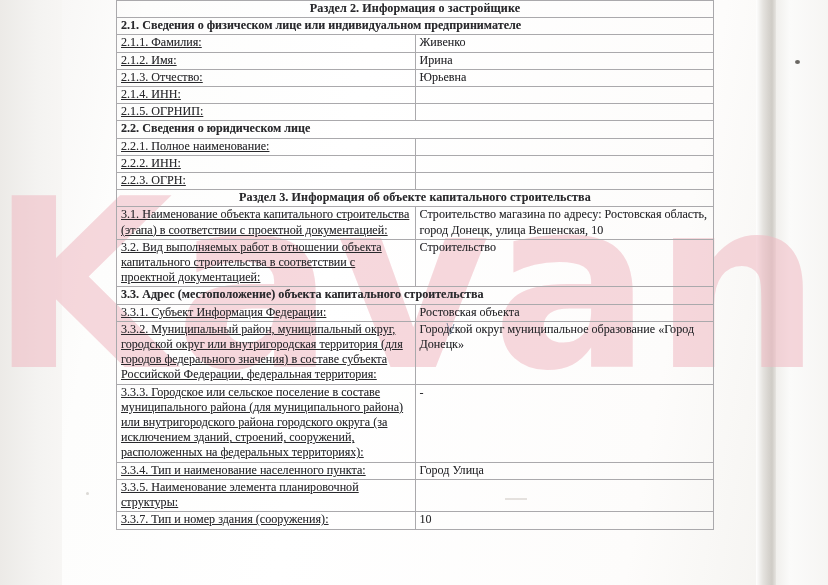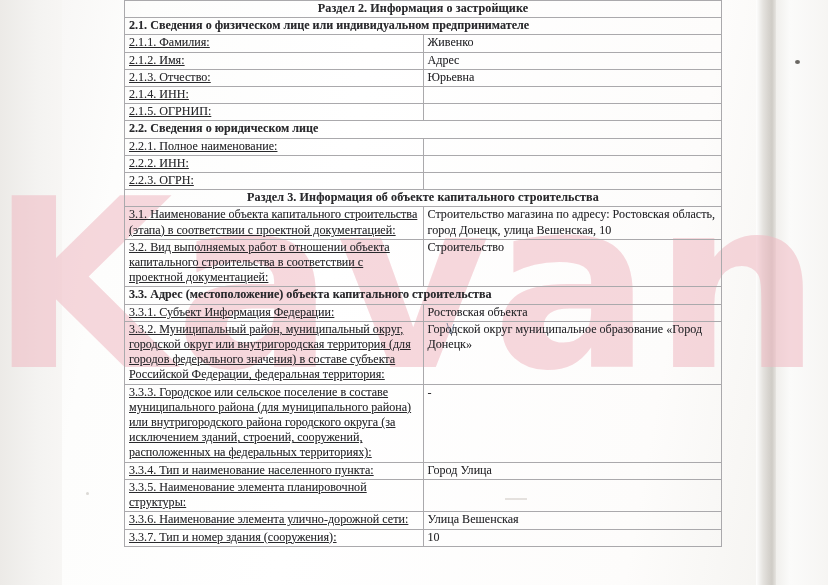--- a/index.html
+++ b/index.html
@@ -99,21 +99,21 @@
     font-size: 236px;
     line-height: 236px;
     letter-spacing: 2px;
     color: #f0b9c2;
     opacity: .55;
   }
 
   
   .tablewrap {
     position: absolute;
-    left: 124px;
+    left: 116px;
     top: 0px;
     width: 510px;
   }
   table.doc {
     border-collapse: collapse;
     width: 598px;
     table-layout: fixed;
     color: #2b2b2e;
   }
   table.doc td {
@@ -181,21 +181,21 @@
           </tr>
           <tr>
             <td colspan="2" class="subhead">2.1. Сведения о физическом лице или индивидуальном предпринимателе</td>
           </tr>
           <tr>
             <td class="label">2.1.1. Фамилия:</td>
             <td class="value">Живенко</td>
           </tr>
           <tr>
             <td class="label">2.1.2. Имя:</td>
-            <td class="value">Адрес</td>
+            <td class="value">Ирина</td>
           </tr>
           <tr>
             <td class="label">2.1.3. Отчество:</td>
             <td class="value">Юрьевна</td>
           </tr>
           <tr>
             <td class="label">2.1.4. ИНН:</td>
             <td class="value"></td>
           </tr>
           <tr>
@@ -243,24 +243,20 @@
             <td class="label">3.3.3. Городское или сельское поселение в составе муниципального района (для муниципального района) или внутригородского района городского округа (за исключением зданий, строений, сооружений, расположенных на федеральных территориях):</td>
             <td class="value">-</td>
           </tr>
           <tr>
             <td class="label">3.3.4. Тип и наименование населенного пункта:</td>
             <td class="value">Город Улица</td>
           </tr>
           <tr>
             <td class="label">3.3.5. Наименование элемента планировочной структуры:</td>
             <td class="value"></td>
-          </tr>
-          <tr>
-            <td class="label">3.3.6. Наименование элемента улично-дорожной сети:</td>
-            <td class="value">Улица Вешенская</td>
           </tr>
           <tr>
             <td class="label">3.3.7. Тип и номер здания (сооружения):</td>
             <td class="value">10</td>
           </tr>
         </tbody>
     </table>
   </div>
 
   <svg class="pencil-mark" viewBox="0 0 9 13">

